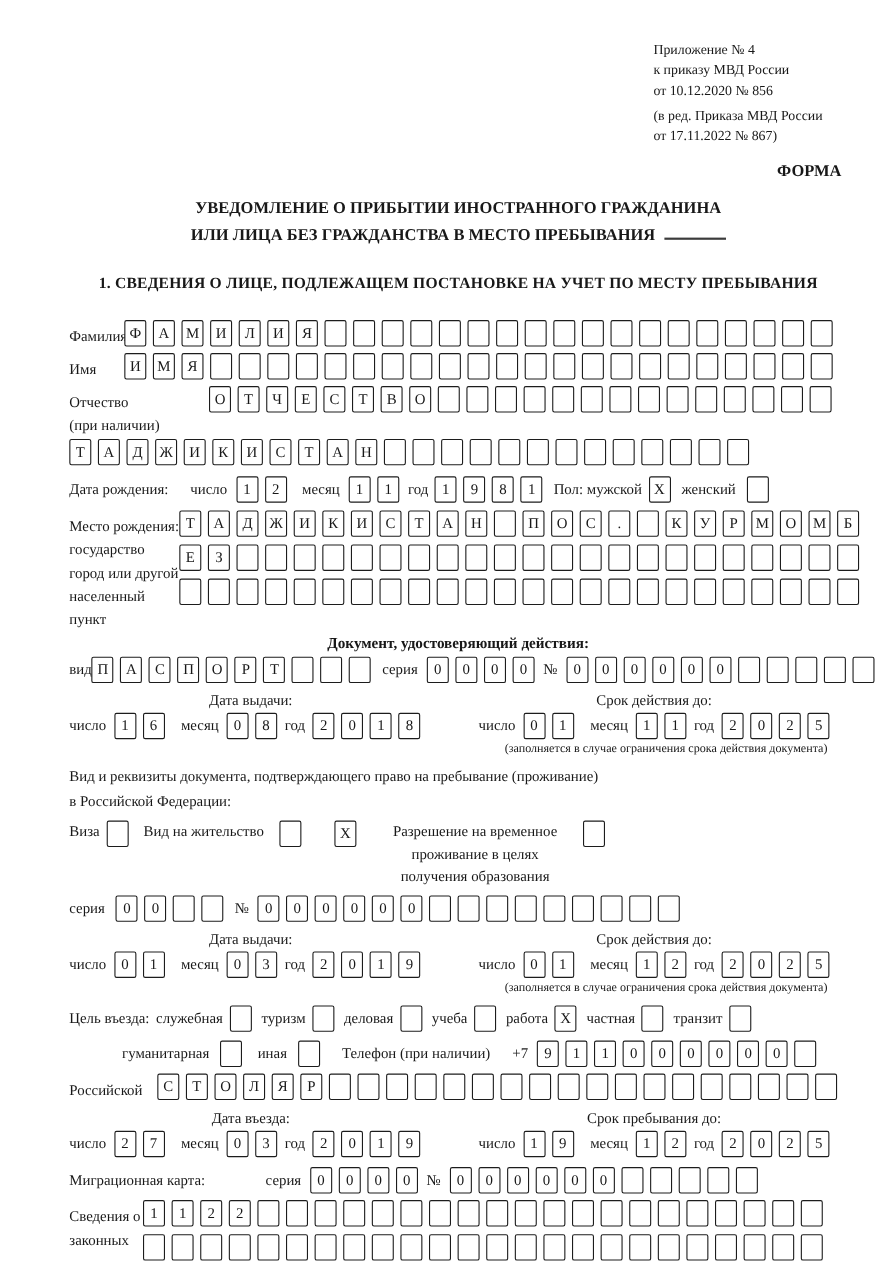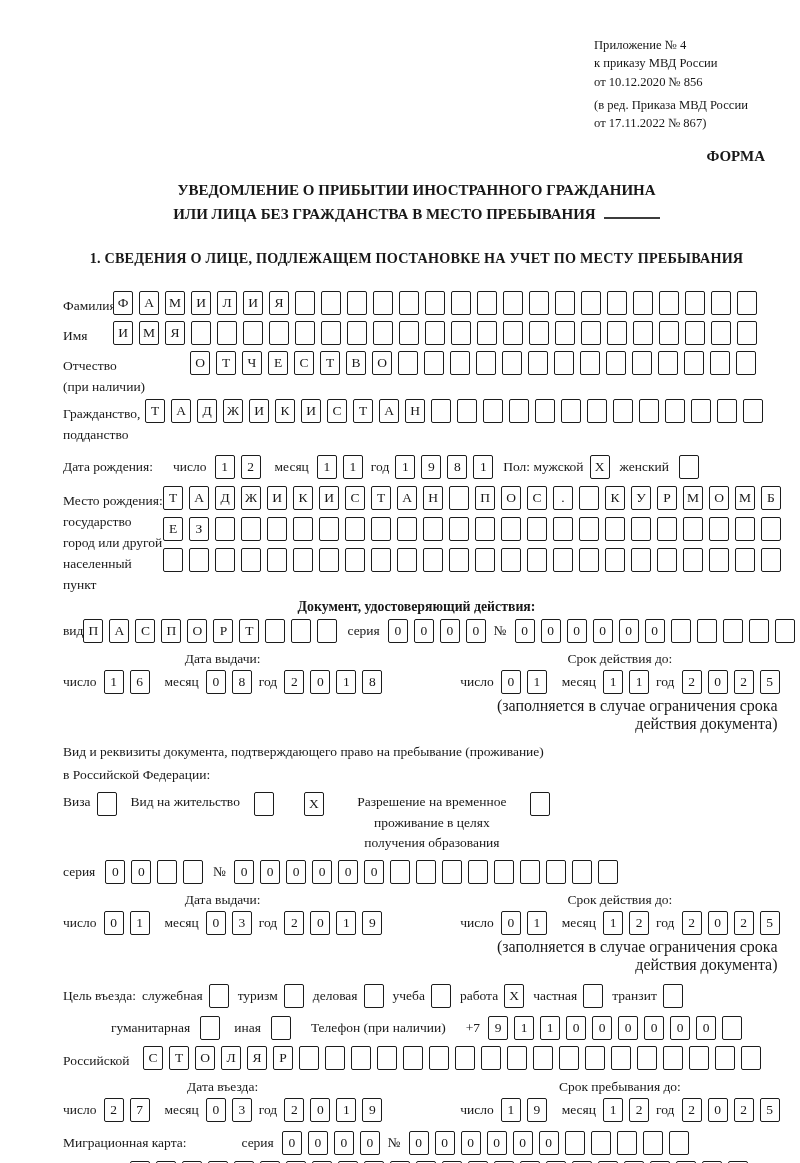--- a/index.html
+++ b/index.html
@@ -52,27 +52,27 @@
   .gap8  { margin-left:8px; }
   .gap10 { margin-left:10px; }
   .gap14 { margin-left:14px; }
   .gap20 { margin-left:20px; }
   .gap55 { margin-left:55px; }
 
   
   .doc-heading { text-align:center; font-weight:bold; font-size:13.8px; margin-top:4px; }
 
   
-  .dates-row { display:flex; align-items:flex-start; margin-top:8px;gap:36px; }
+  .dates-row { display:flex; align-items:flex-start; margin-top:8px; }
   .date-group { }
   .dg1 { width:330px; }
   .dg2 { margin-left:42px; }
   .date-caption { text-align:center; margin-bottom:3px; }
   .date-line { display:flex; align-items:center; gap:7px; }
-  .date-note { font-size:16px; text-align:right; margin-top:3px; padding-right:2px; }
+  .date-note { font-size:11px; text-align:right; margin-top:3px; padding-right:2px; }
 
   .plain { margin-top:9px; line-height:1.5; }
 
   
   .opts-row { display:flex; align-items:flex-start; margin-top:7px; }
   .opt { display:flex; align-items:flex-start; }
   .opt .cell { margin-top:0; }
   .opt-label { text-align:center; line-height:1.5; }
   .opt-label.narrow { width:176px; }
 
@@ -189,24 +189,20 @@
         <span class="cell"></span>
         <span class="cell"></span>
         <span class="cell"></span>
         <span class="cell"></span>
         <span class="cell"></span>
         <span class="cell"></span>
       </div>
   </div>
 
   <div class="frow" style="margin-top:2px;">
-    <div class="flabel w-cit">
-      <div>Гражданство,</div>
-      <div>подданство</div>
-    </div>
     <div class="cells">
         <span class="cell">Т</span>
         <span class="cell">А</span>
         <span class="cell">Д</span>
         <span class="cell">Ж</span>
         <span class="cell">И</span>
         <span class="cell">К</span>
         <span class="cell">И</span>
         <span class="cell">С</span>
         <span class="cell">Т</span>

